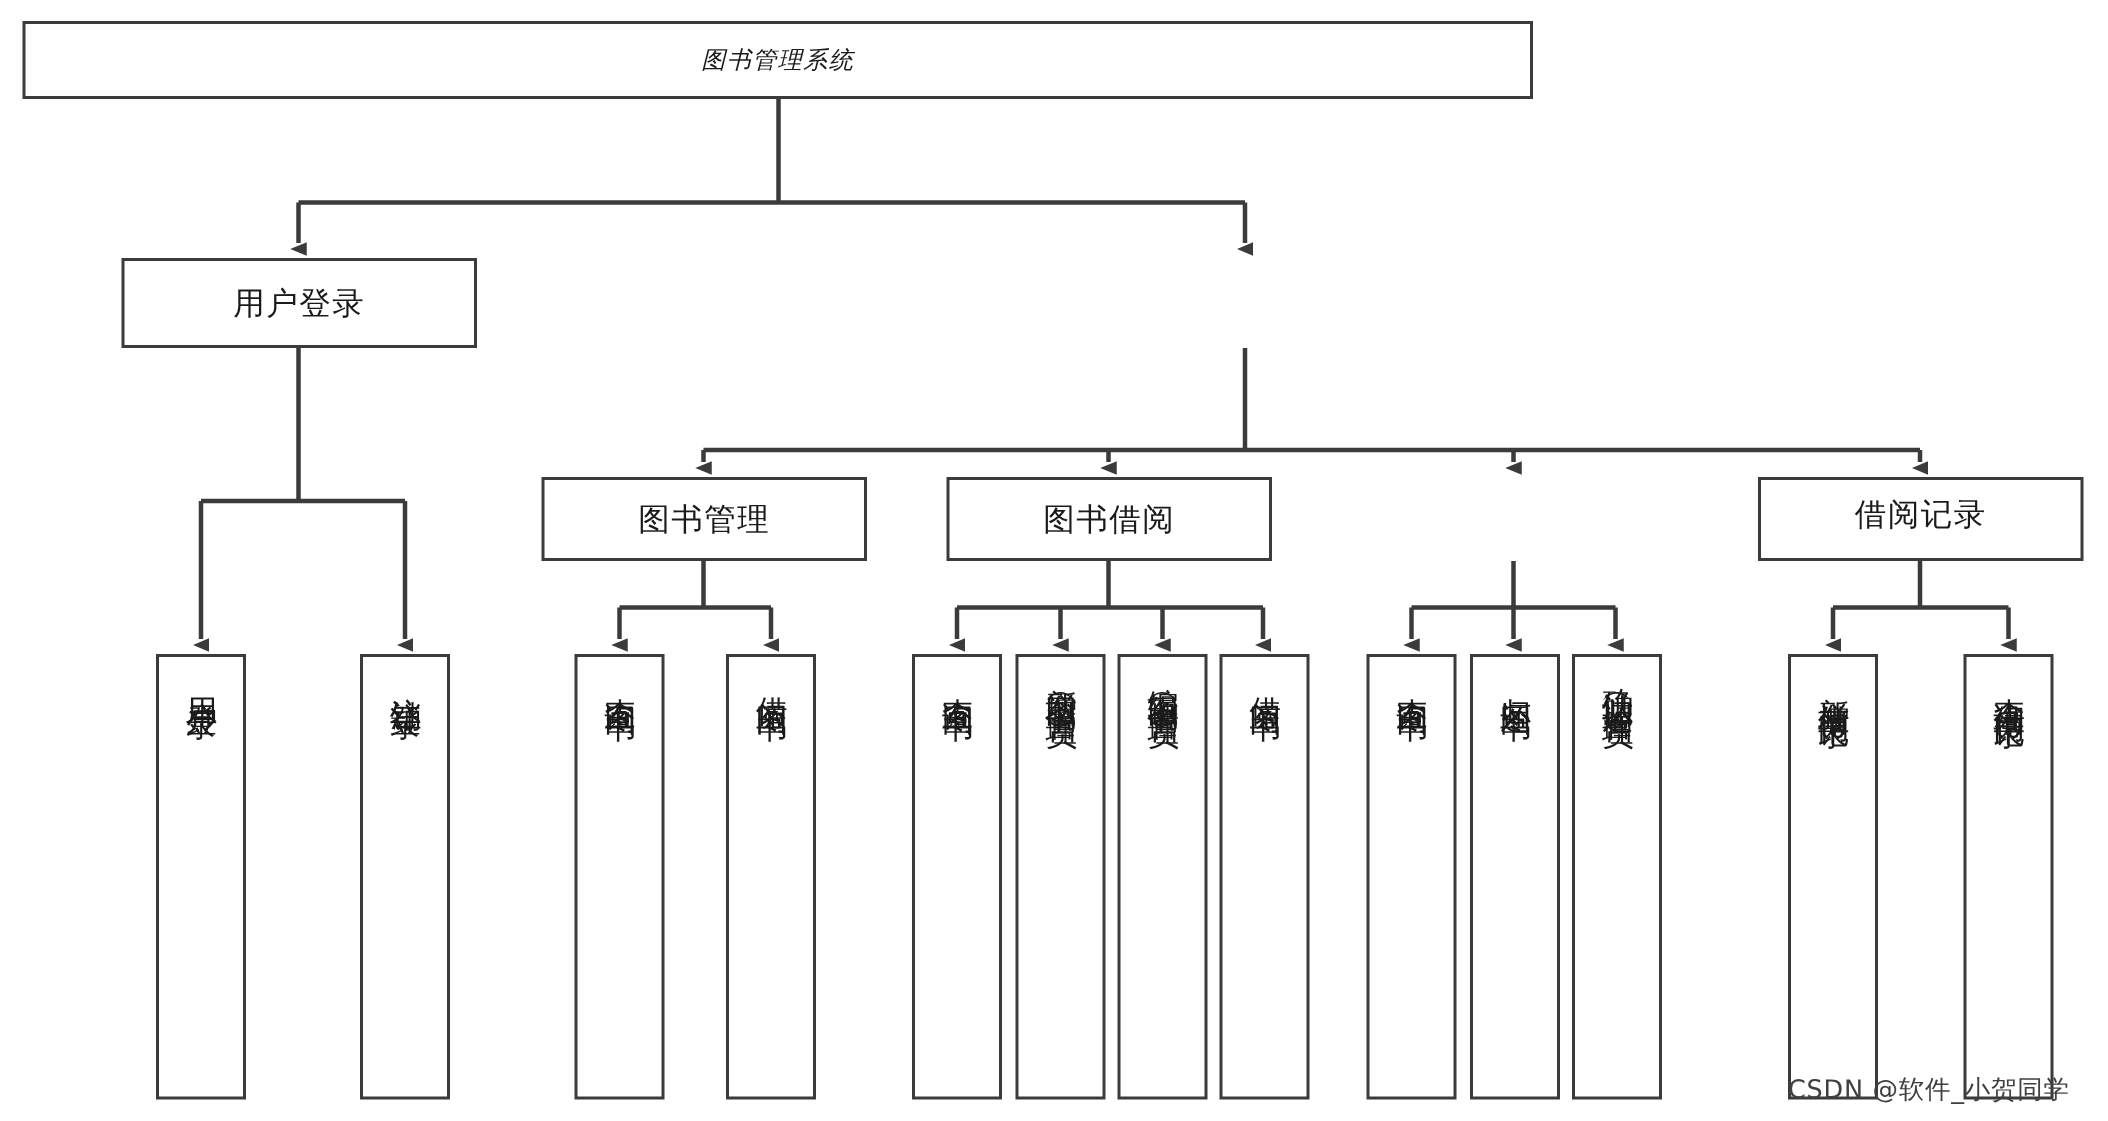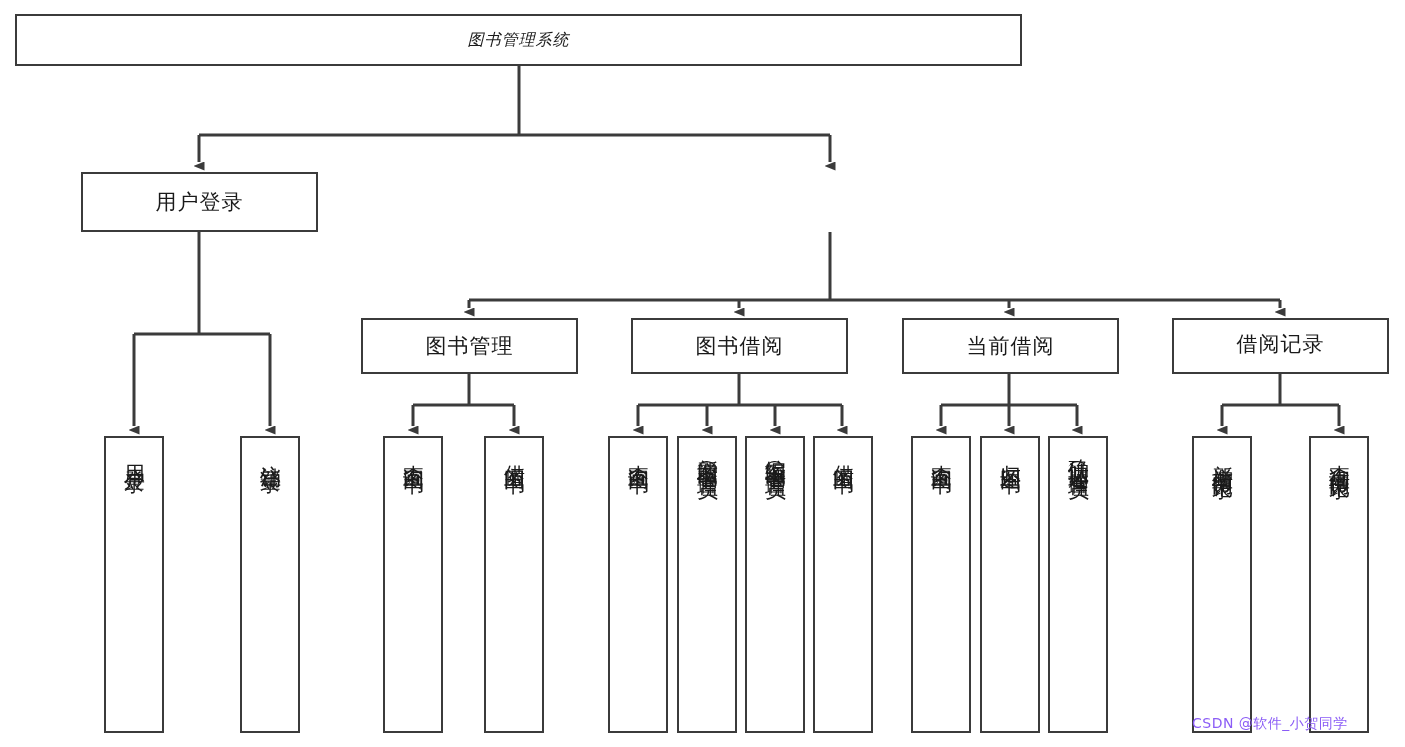--- a/index.html
+++ b/index.html
@@ -63,22 +63,22 @@
     line-height: 1.0;
     letter-spacing: 3px;
     white-space: nowrap;
   }
   
   .node.vert.long {
     padding-top: 4px;
   }
   .watermark {
     position: absolute;
-    font-size: 14px;
-    color: #8b5cf6;
+    font-size: 17px;
+    color: #404040;
     white-space: nowrap;
     letter-spacing: 0.5px;
   }
 </style>
 </head>
 <body>
 
 <div id="canvas">
 
   <svg class="edges" viewBox="0 0 1405 747" xmlns="http://www.w3.org/2000/svg">
@@ -144,23 +144,20 @@
 
 
   <div class="node horiz" style="left:361px; top:318px; width:217px; height:56px;">
     <span class="label">图书管理</span>
   </div>
 
   <div class="node horiz" style="left:631px; top:318px; width:217px; height:56px;">
     <span class="label">图书借阅</span>
   </div>
 
-  <div class="node horiz" style="left:902px; top:318px; width:217px; height:56px;">
-    <span class="label">当前借阅</span>
-  </div>
 
   <div class="node horiz" style="left:1172px; top:318px; width:217px; height:56px;font-family:Liberation Mono, monospace;">
     <span class="label">借阅记录</span>
   </div>
 
   <div class="node vert" style="left:104px; top:436px; width:60px; height:297px;">
     <span class="label">用户登录</span>
   </div>
 
   <div class="node vert" style="left:240px; top:436px; width:60px; height:297px;">

